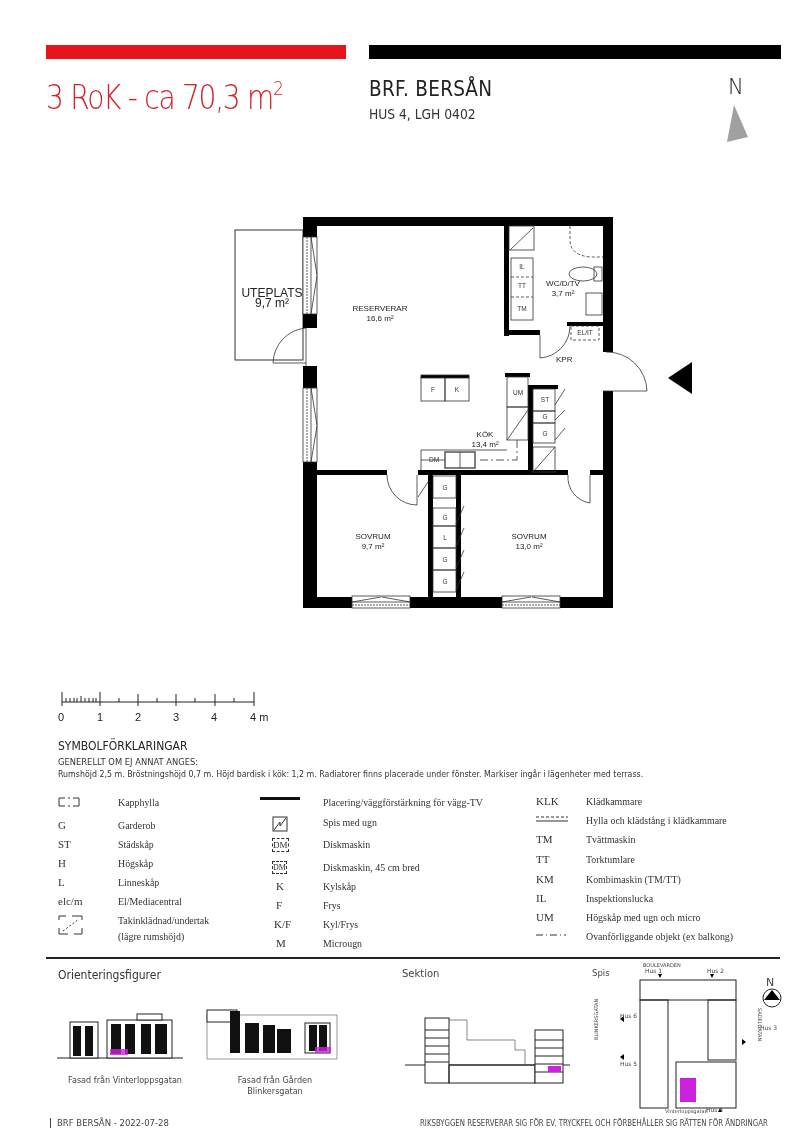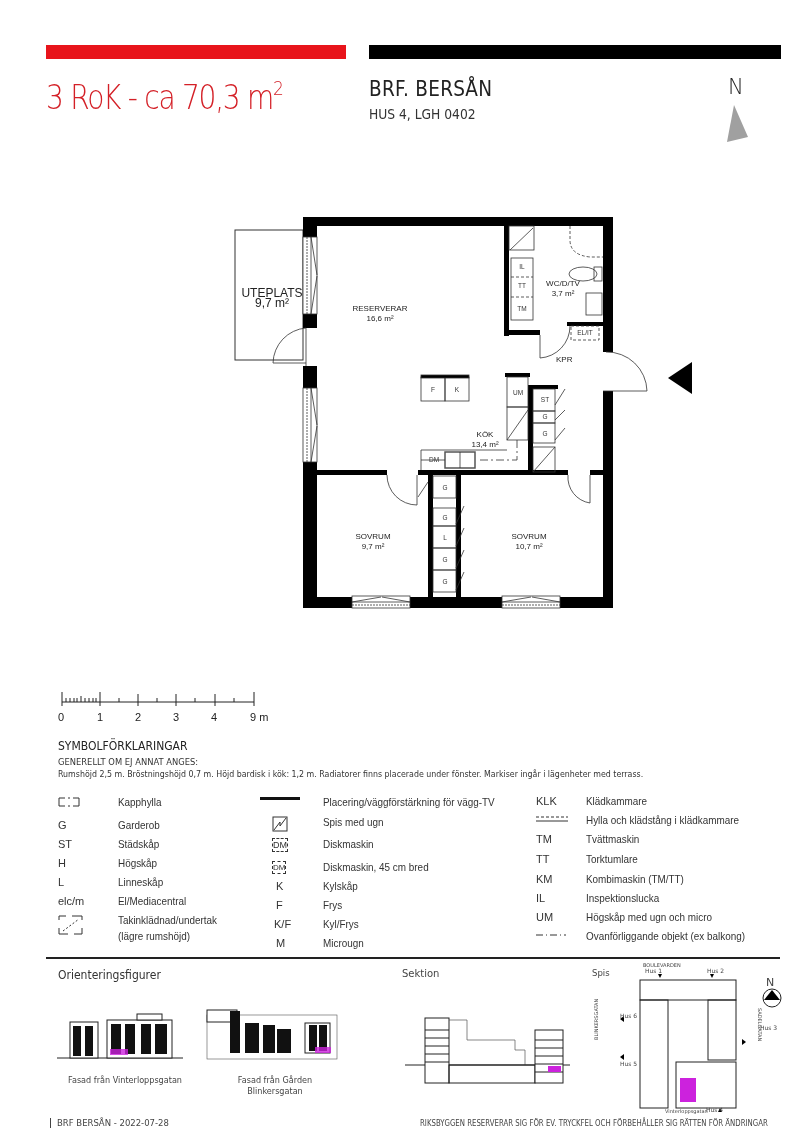--- a/index.html
+++ b/index.html
@@ -13,21 +13,21 @@
   .hus { left:369px; top:106px; font-size:14px; color:#333; font-family:"DejaVu Sans", sans-serif; transform:scaleX(0.88); transform-origin:left top; white-space:nowrap; }
   .north-letter { left:728px; top:75px; font-size:21px; color:#222; font-family:"DejaVu Sans", sans-serif; font-weight:300; }
   .plan-svg { left:0; top:200px; }
   .rl-small { font-family:"Liberation Sans", sans-serif; font-size:6.5px; fill:#333; text-anchor:middle; }
   .scale { left:58px; top:688px; }
   .scale-nums { left:56px; top:711px; width:230px; font-size:11px; color:#222; }
   .scale-nums span { position:absolute; top:0; }
   .sym-title { left:58px; top:739px; font-size:12px; color:#222; font-family:"DejaVu Sans", sans-serif; transform:scaleX(0.9); transform-origin:left top; white-space:nowrap; }
   .gen-title { left:58px; top:756px; font-size:9.5px; color:#333; font-family:"DejaVu Sans", sans-serif; transform:scaleX(0.88); transform-origin:left top; white-space:nowrap; }
   .gen-text { left:58px; top:768px; font-size:9.5px; color:#333; font-family:"DejaVu Sans", sans-serif; transform:scaleX(0.83); transform-origin:left top; white-space:nowrap; }
-  .legend { font-size:11px; color:#333; font-family:Liberation Sans, sans-serif; }
+  .legend { font-size:11px; color:#333; font-family:Liberation Serif, serif; }
   .legend .row { position:absolute; white-space:nowrap; }
   .legend .code { position:absolute; left:0; }
   .legend .desc { position:absolute; transform:scaleX(0.9); transform-origin:left top; }
   .hr { left:46px; top:957px; width:734px; height:2px; background:#222; }
   .orient-title { left:58px; top:968px; font-size:12px; color:#333; font-family:"DejaVu Sans", sans-serif; transform:scaleX(0.9); transform-origin:left top; white-space:nowrap;}
   .small-cap { font-size:8px; color:#444; font-family:"DejaVu Sans", sans-serif; white-space:nowrap; }
   .fasad-cap { font-size:9px; color:#444; font-family:"DejaVu Sans", sans-serif; text-align:center; transform:scaleX(0.9); }
   .footer-left { left:50px; top:1118px; font-size:8.5px; color:#444; font-family:"DejaVu Sans", sans-serif; white-space:nowrap; padding-left:6px; border-left:1.5px solid #444; line-height:10px; }
   .footer-right { left:420px; top:1118px; font-size:8.5px; color:#444; font-family:"DejaVu Sans", sans-serif; white-space:nowrap; transform:scaleX(0.82); transform-origin:left top; }
 </style>
@@ -215,21 +215,21 @@
 <div class="abs" style="left:455px;top:415px;width:60px;text-align:center;font-size:8px;line-height:10px;margin-top:15px;">
     <div>KÖK</div>
     <div>13,4 m²</div>
   </div>
 <div class="abs" style="left:343px;top:532px;width:60px;text-align:center;font-size:8px;line-height:10px;">
     <div>SOVRUM</div>
     <div>9,7 m²</div>
   </div>
 <div class="abs" style="left:499px;top:532px;width:60px;text-align:center;font-size:8px;line-height:10px;">
     <div>SOVRUM</div>
-    <div>10,7 m²</div>
+    <div>13,0 m²</div>
   </div>
 
 <svg class="abs scale" width="220" height="20">
   <g stroke="#222" stroke-width="1">
     <line x1="4" y1="14" x2="196" y2="14"></line>
     <line x1="4" y1="4" x2="4" y2="18"></line>
     <line x1="42" y1="4" x2="42" y2="18"></line>
     <line x1="80" y1="6" x2="80" y2="18"></line>
     <line x1="118" y1="6" x2="118" y2="18"></line>
     <line x1="157" y1="6" x2="157" y2="18"></line>
@@ -248,21 +248,21 @@
       <line x1="35" y1="10" x2="35" y2="14"></line>
       <line x1="38" y1="10" x2="38" y2="14"></line>
   </g>
 </svg>
 <div class="abs scale-nums">
   <span style="left:2px">0</span>
   <span style="left:41px">1</span>
   <span style="left:79px">2</span>
   <span style="left:117px">3</span>
   <span style="left:155px">4</span>
-  <span style="left:194px">9 m</span>
+  <span style="left:194px">4 m</span>
 </div>
 
 <div class="abs sym-title">SYMBOLFÖRKLARINGAR</div>
 <div class="abs gen-title">GENERELLT OM EJ ANNAT ANGES:</div>
 <div class="abs gen-text">Rumshöjd 2,5 m. Bröstningshöjd 0,7 m. Höjd bardisk i kök: 1,2 m. Radiatorer finns placerade under fönster. Markiser ingår i lägenheter med terrass.</div>
 
 <div class="abs legend" style="left:58px;top:796px;width:200px;height:160px;">
   <div class="row" style="top:0">
       <svg class="code" width="22" height="12">
         <path d="M1,2 H7 M15,2 H21 V10 H15 M7,10 H1 V2 M10,2 H12 M10,10 H12" stroke="#333" fill="none"></path>

